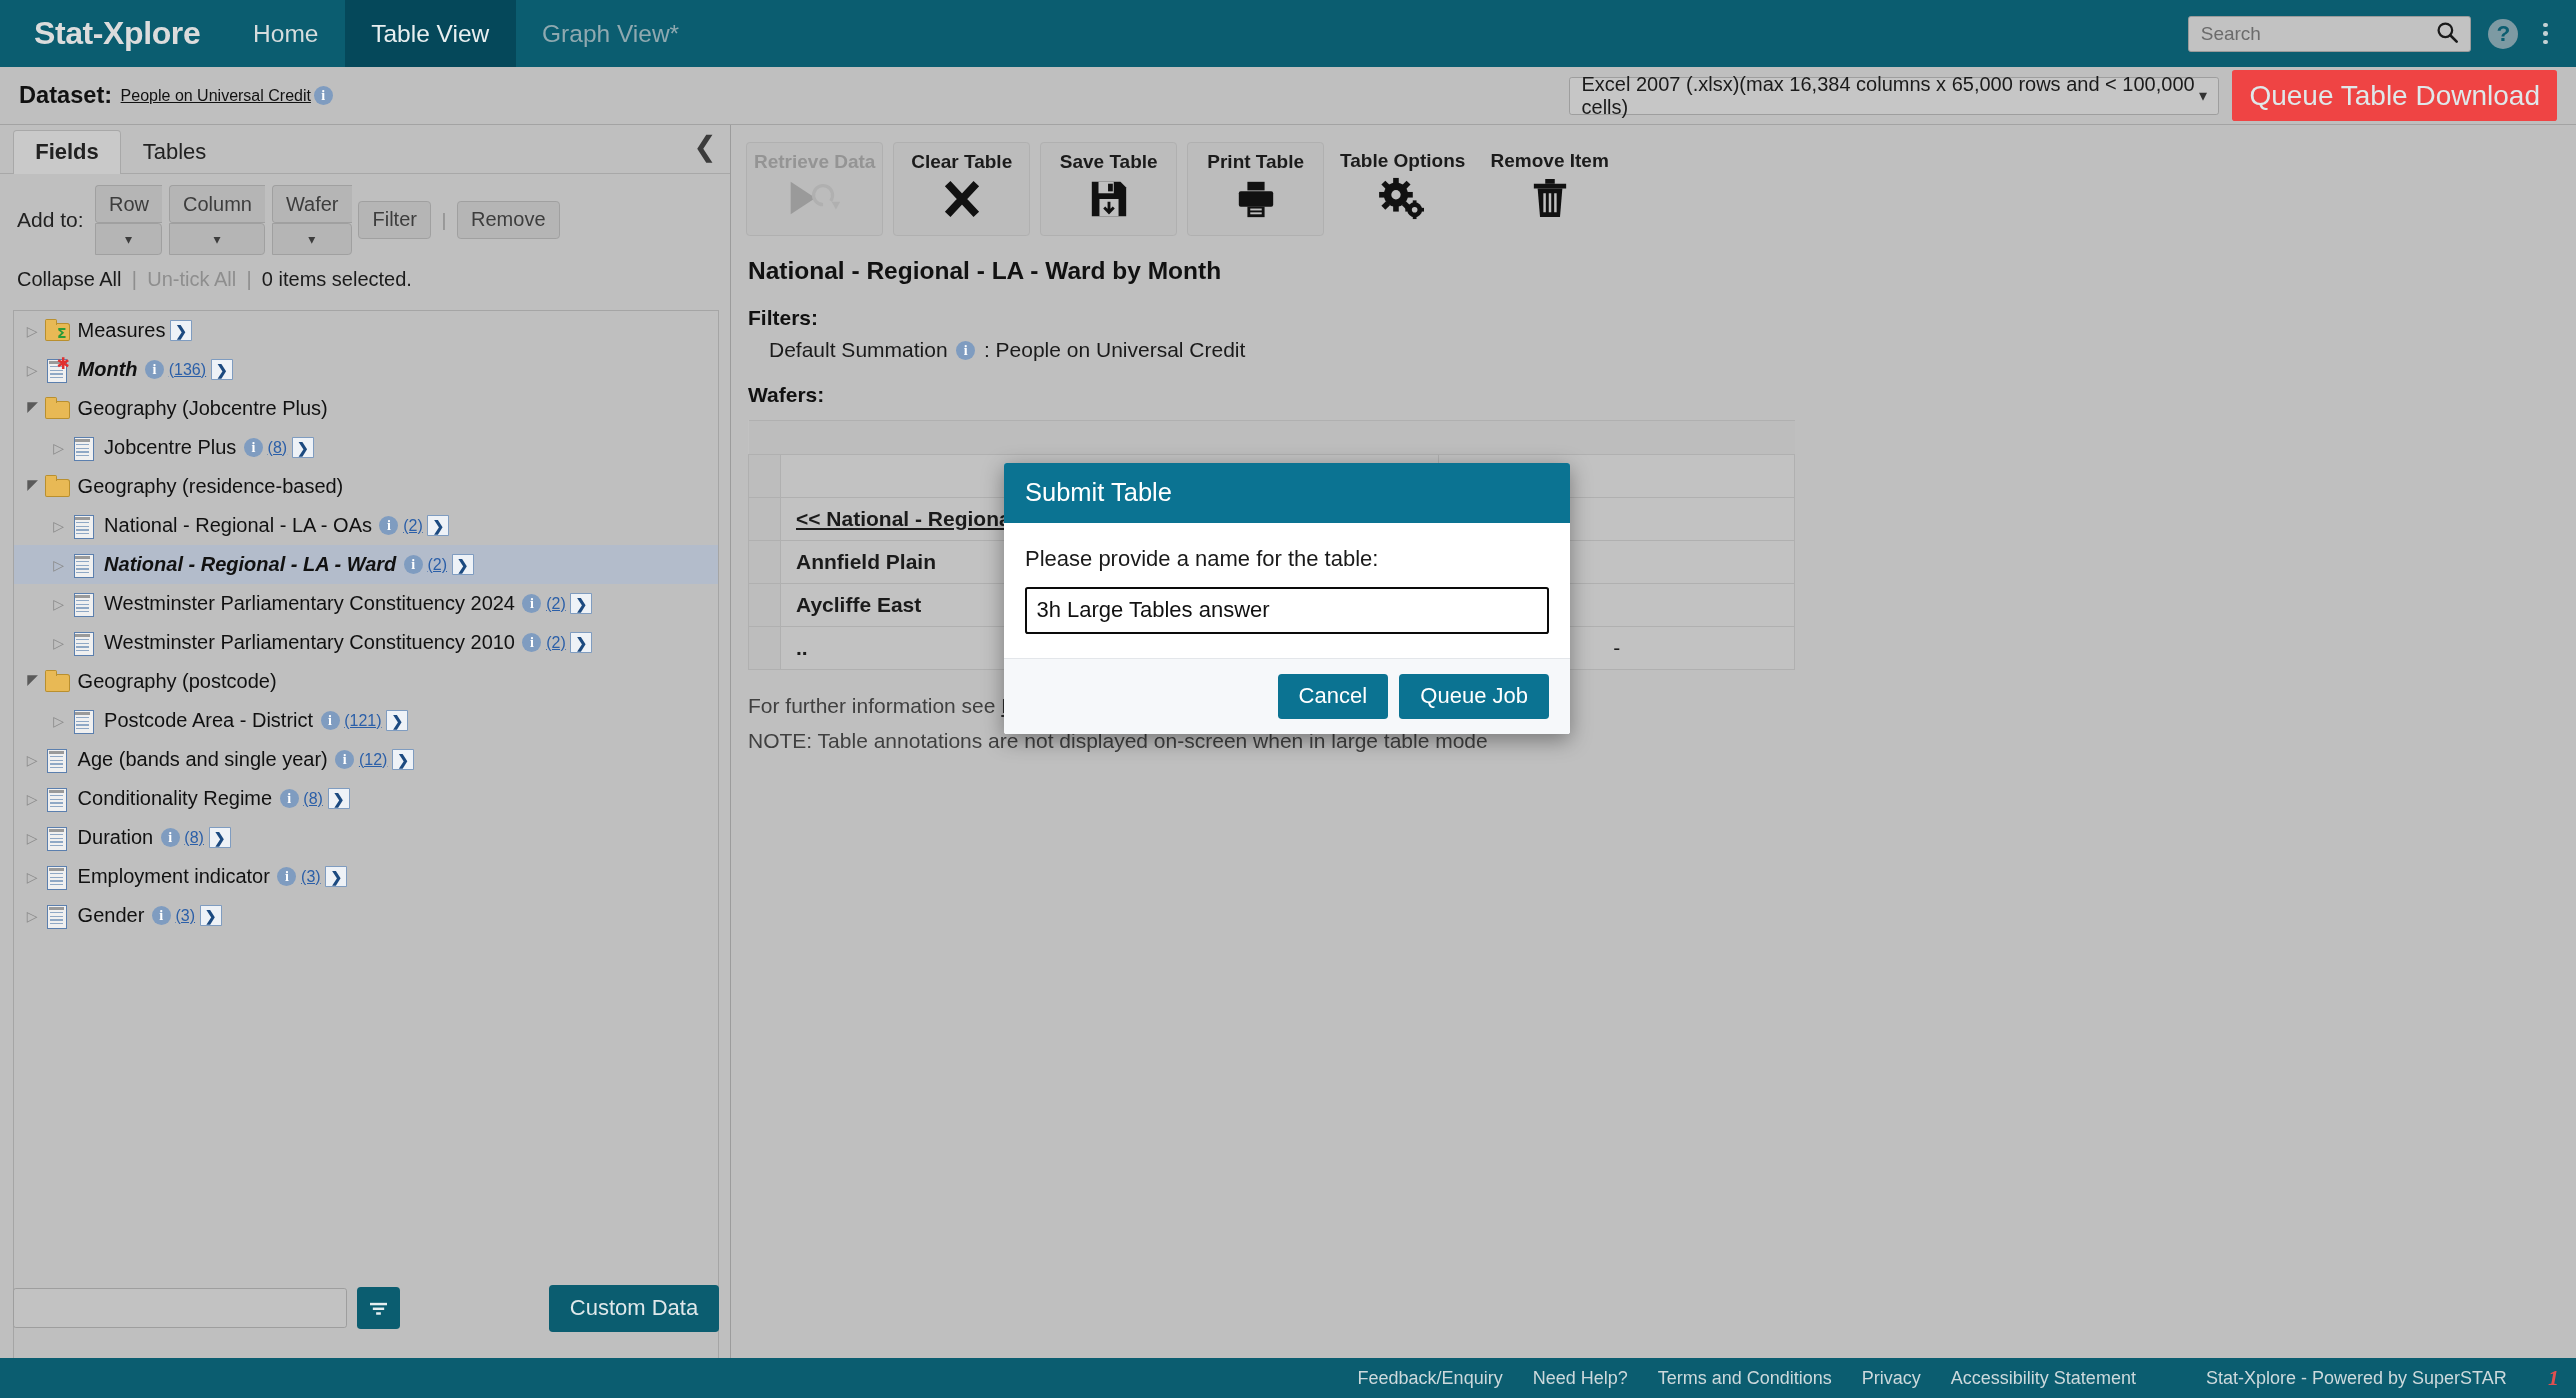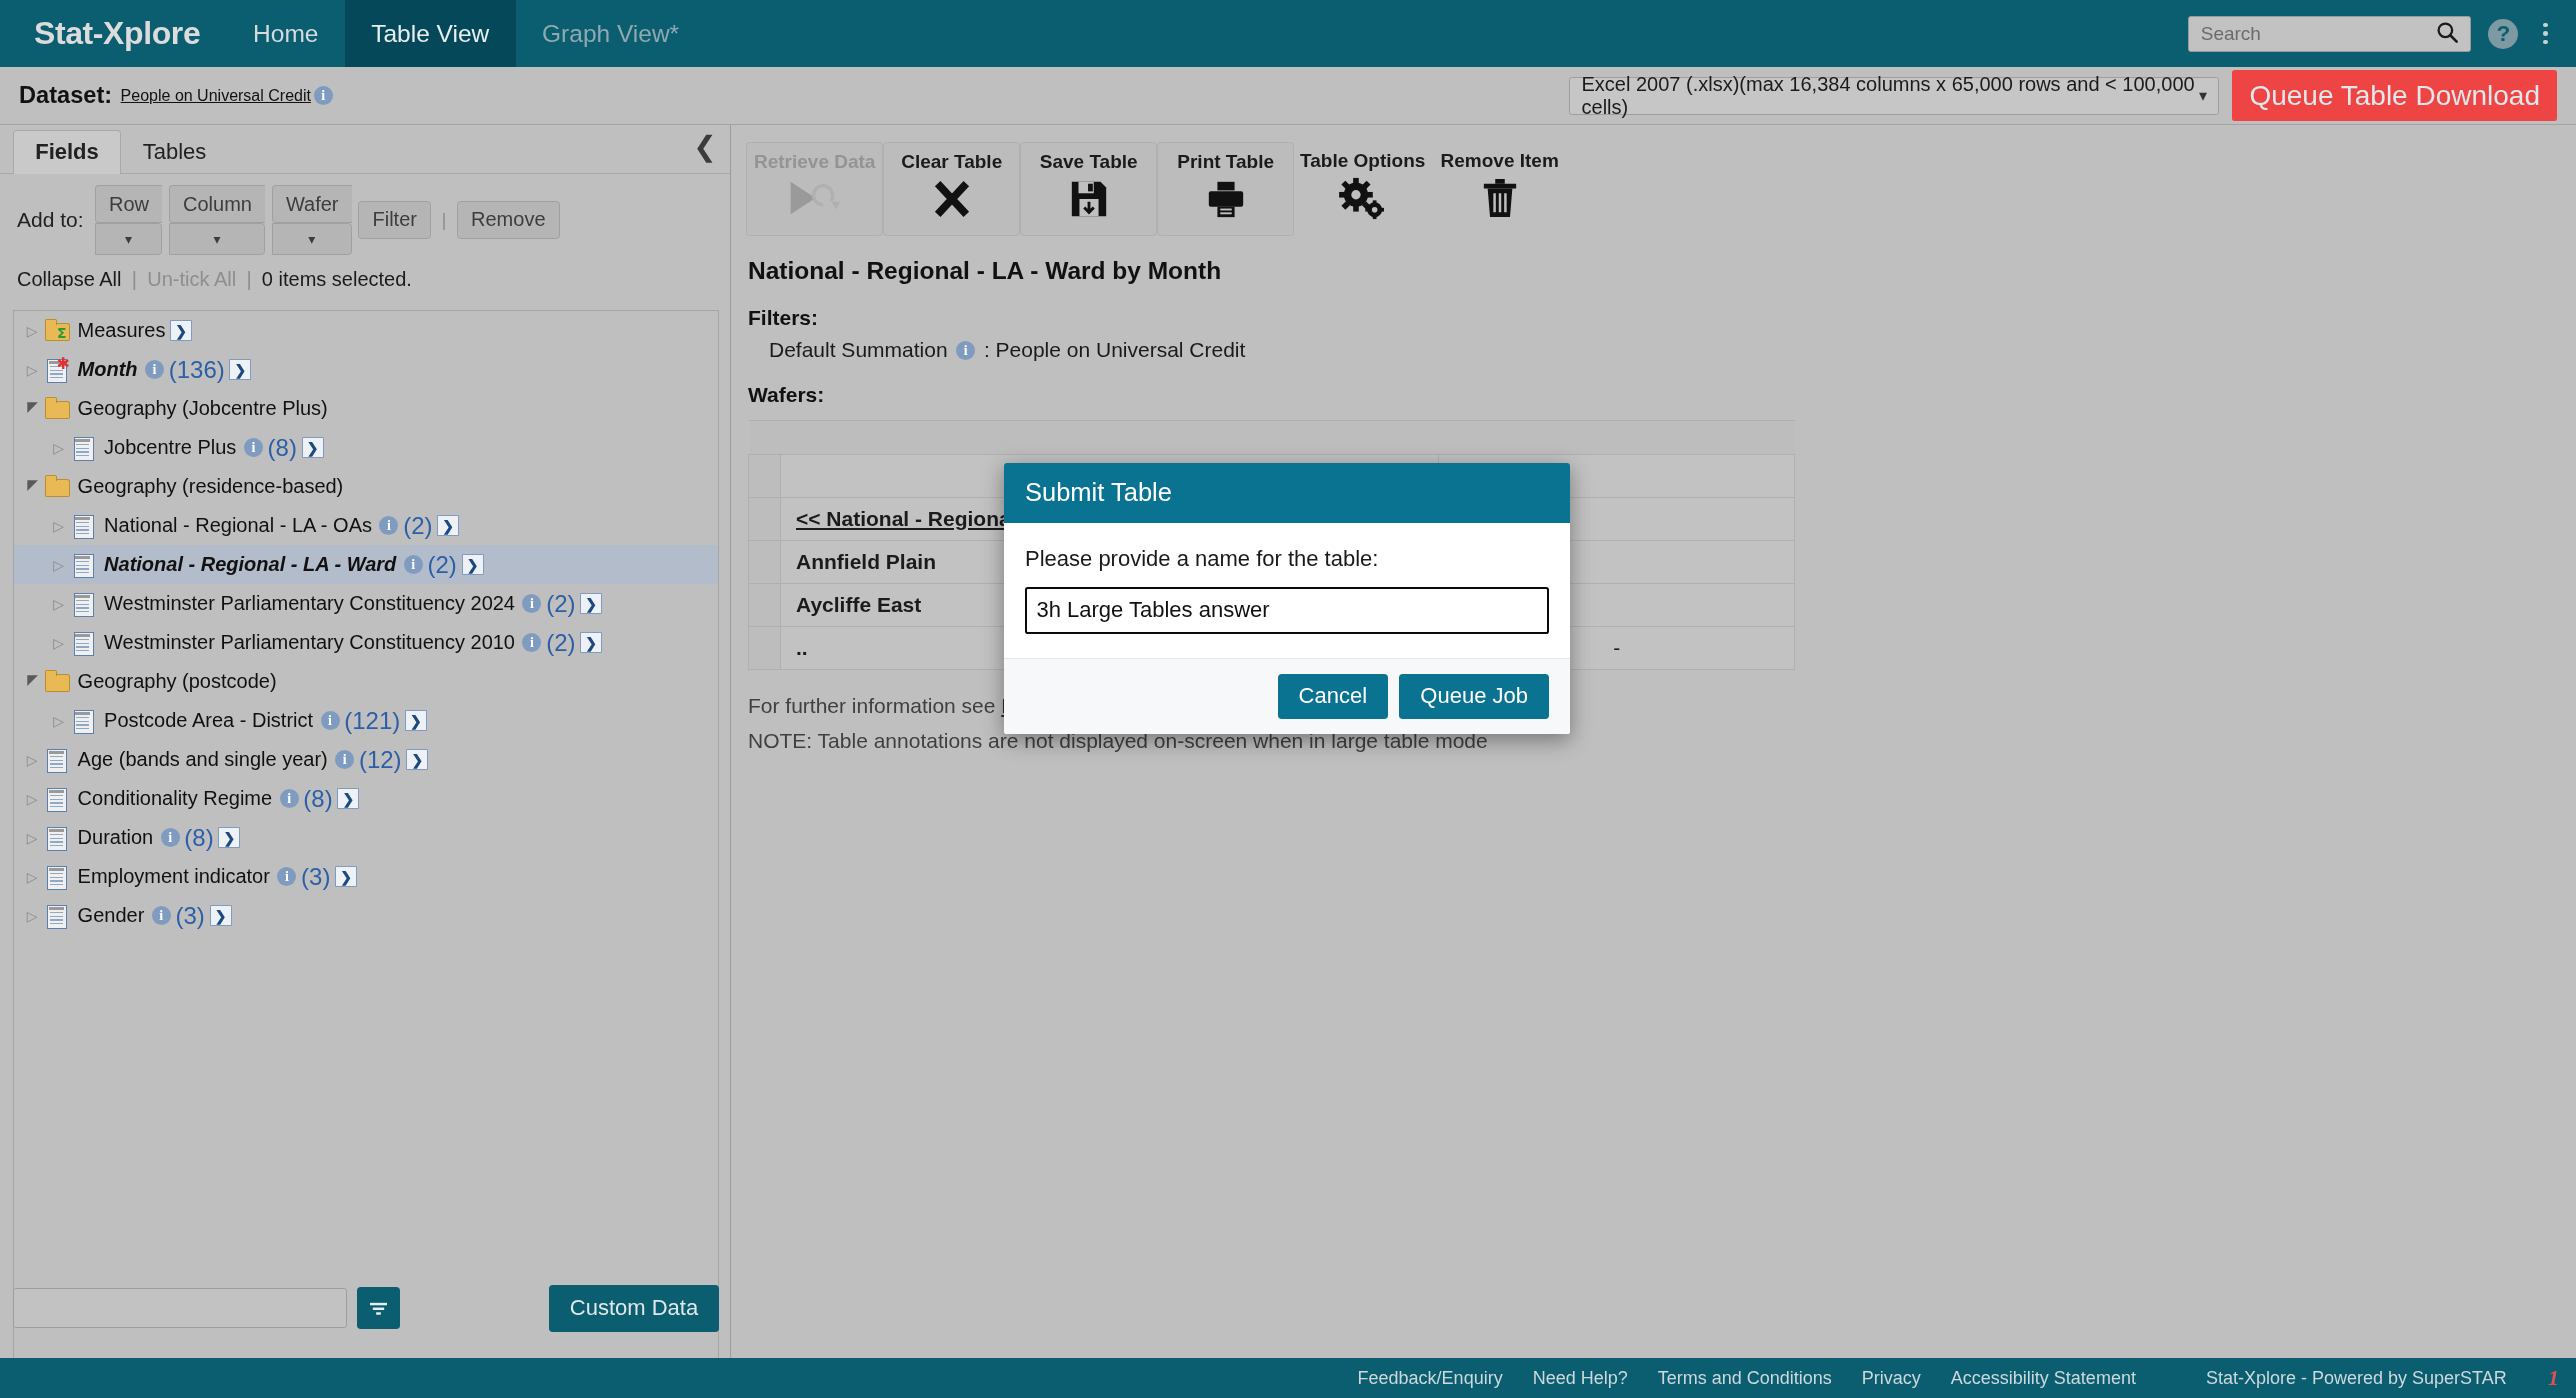--- a/index.html
+++ b/index.html
@@ -169,21 +169,21 @@
   .ico.field .cap {
     position: absolute; left: 4.2px; top: 3.3px; width: 15px; height: 3.8px;
     background: #9a9a9a; z-index: 2;
   }
   .ico.field .star {
     position: absolute; right: -0.9px; top: -0.9px; color: #e03030; font-size: 16px; z-index: 4;
     line-height: 1; font-family: "DejaVu Sans", sans-serif;
   }
   .tlabel { margin-right: 4.7px; }
   .tlabel.ital { font-style: italic; font-weight: bold; }
-  .tcount { color: #2b5fa8; font-size: 24px; margin: 0 4.7px 0 1.9px; }
+  .tcount { color: #2b5fa8; font-size: 16px; margin: 0 4.7px 0 1.9px; text-decoration: underline; }
   .gobox {
     display: inline-flex; align-items: center; justify-content: center;
     width: 22px; height: 21px; border: 1.4px solid #7f9cc0; background: #eef2f7;
     color: #1c4a80; font-size: 14px; font-weight: bold; cursor: pointer; border-radius: 0.9px;
   }
 
   
   #lp-bottom {
     position: absolute; left: 13.2px; bottom: 26.4px; width: 706px; display: flex; align-items: center; gap: 9.4px;
   }
@@ -198,21 +198,21 @@
   #lp-filter-btn svg { display: block; }
   #custom-data-btn {
     margin-left: auto; background: #0b5d70; color: #dfe8ea; border: 0; border-radius: 3.8px;
     font-size: 22px; padding: 10.4px 21px; cursor: pointer; font-family: "Liberation Sans", sans-serif;
   }
 
   
   #main {
     position: absolute; left: 733px; top: 125px; width: 1843px; height: 1233px; background: #bfbfbf;
   }
-  #toolbar { display: flex; align-items: flex-end; padding: 17px 0 0 13.2px; gap: 0; }
+  #toolbar { display: flex; align-items: flex-end; padding: 17px 0 0 13.2px; gap: 10px; }
   .tbtn {
     width: 137px; min-height: 94px; display: flex; flex-direction: column; align-items: center;
     padding-top: 7.5px; cursor: pointer; border-radius: 3.8px;
   }
   .tbtn.boxed { background: #bcbcbc; border: 0.9px solid #b0b0b0; }
   .tbtn .tlab { font-size: 19px; font-weight: bold; color: #1b1b1b; margin-bottom: 5.7px; white-space: nowrap; }
   .tbtn.disabled .tlab { color: #949494; }
   .tbtn .glyph { font-size: 38px; line-height: 1; color: #111; }
   .tbtn.disabled .glyph { color: #9a9a9a; }
 

